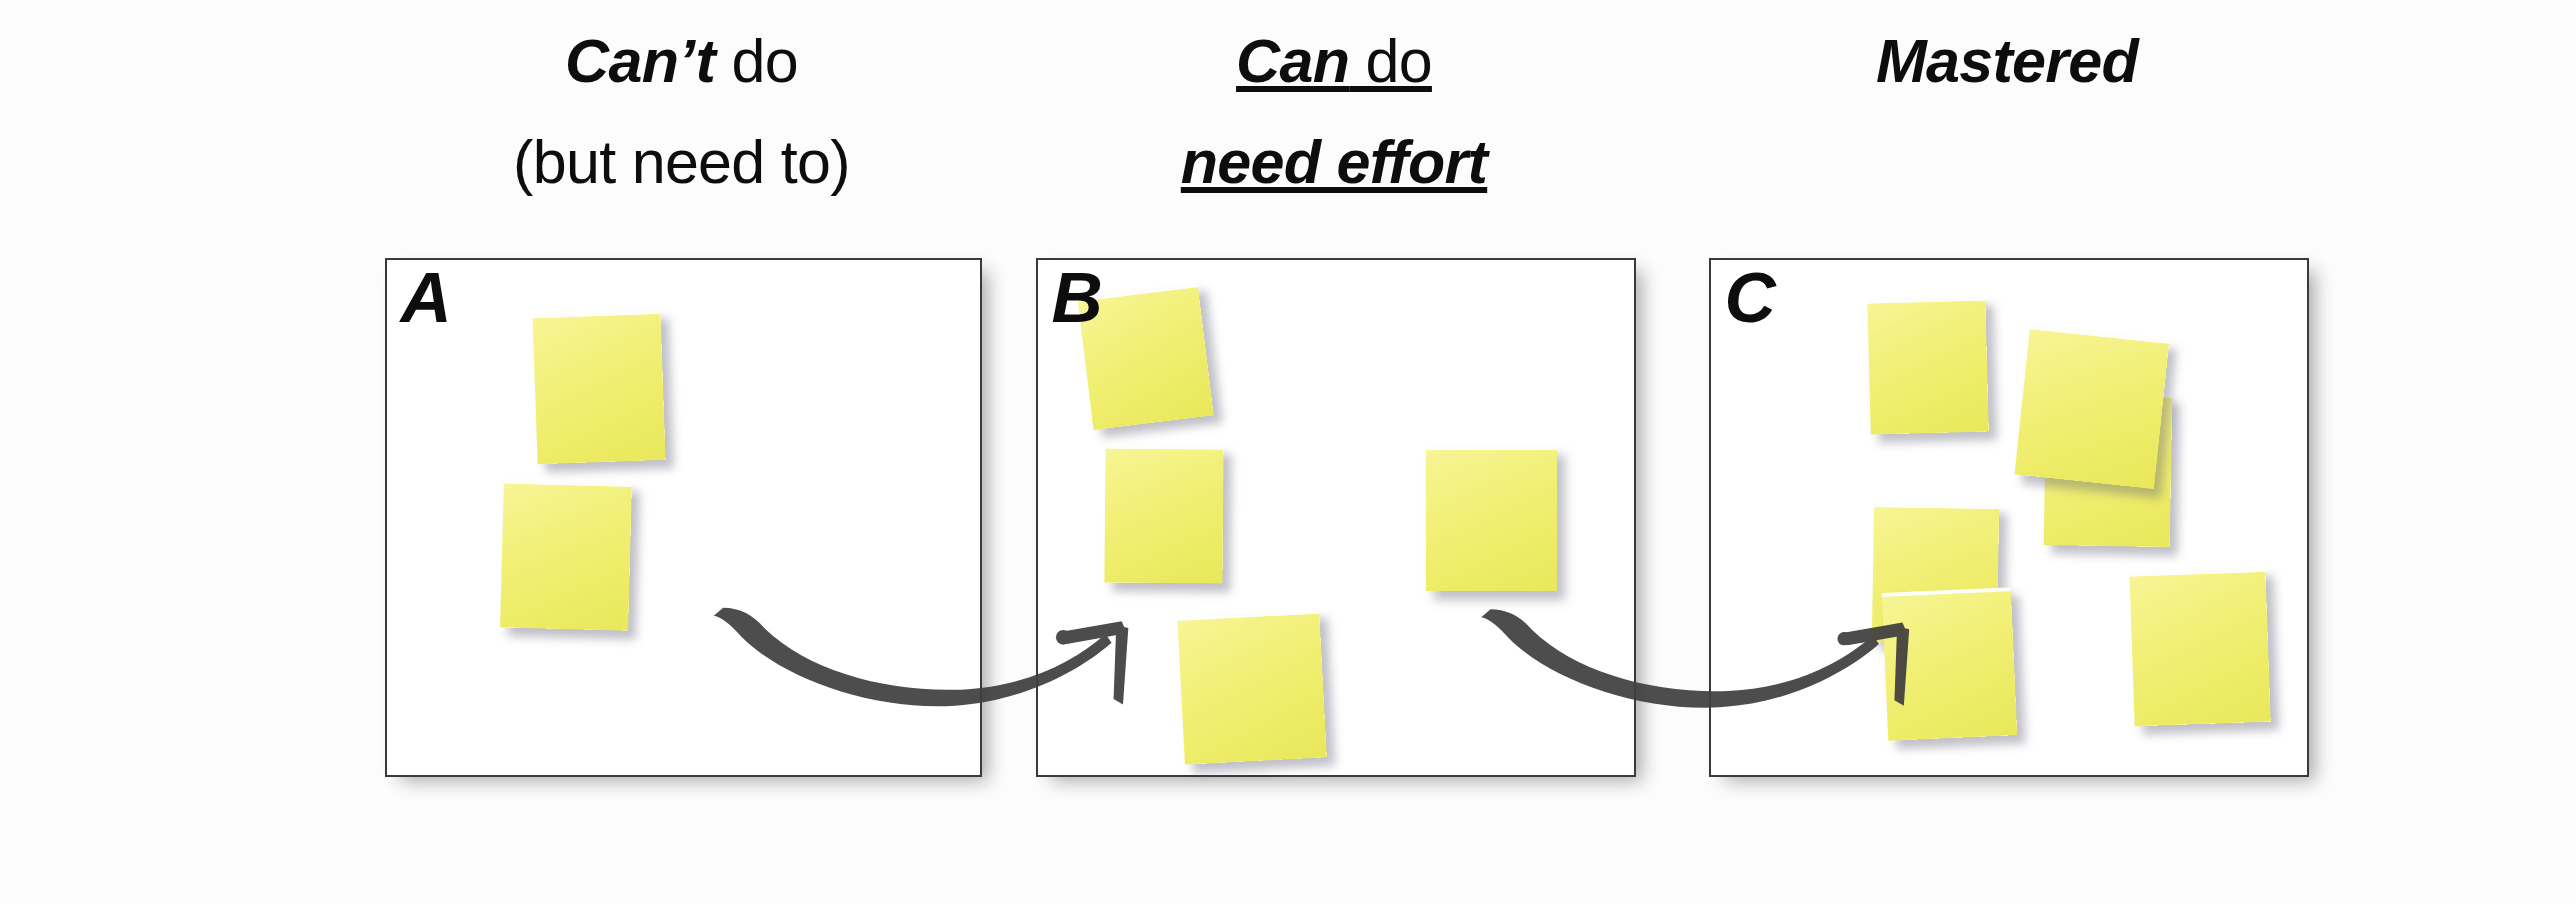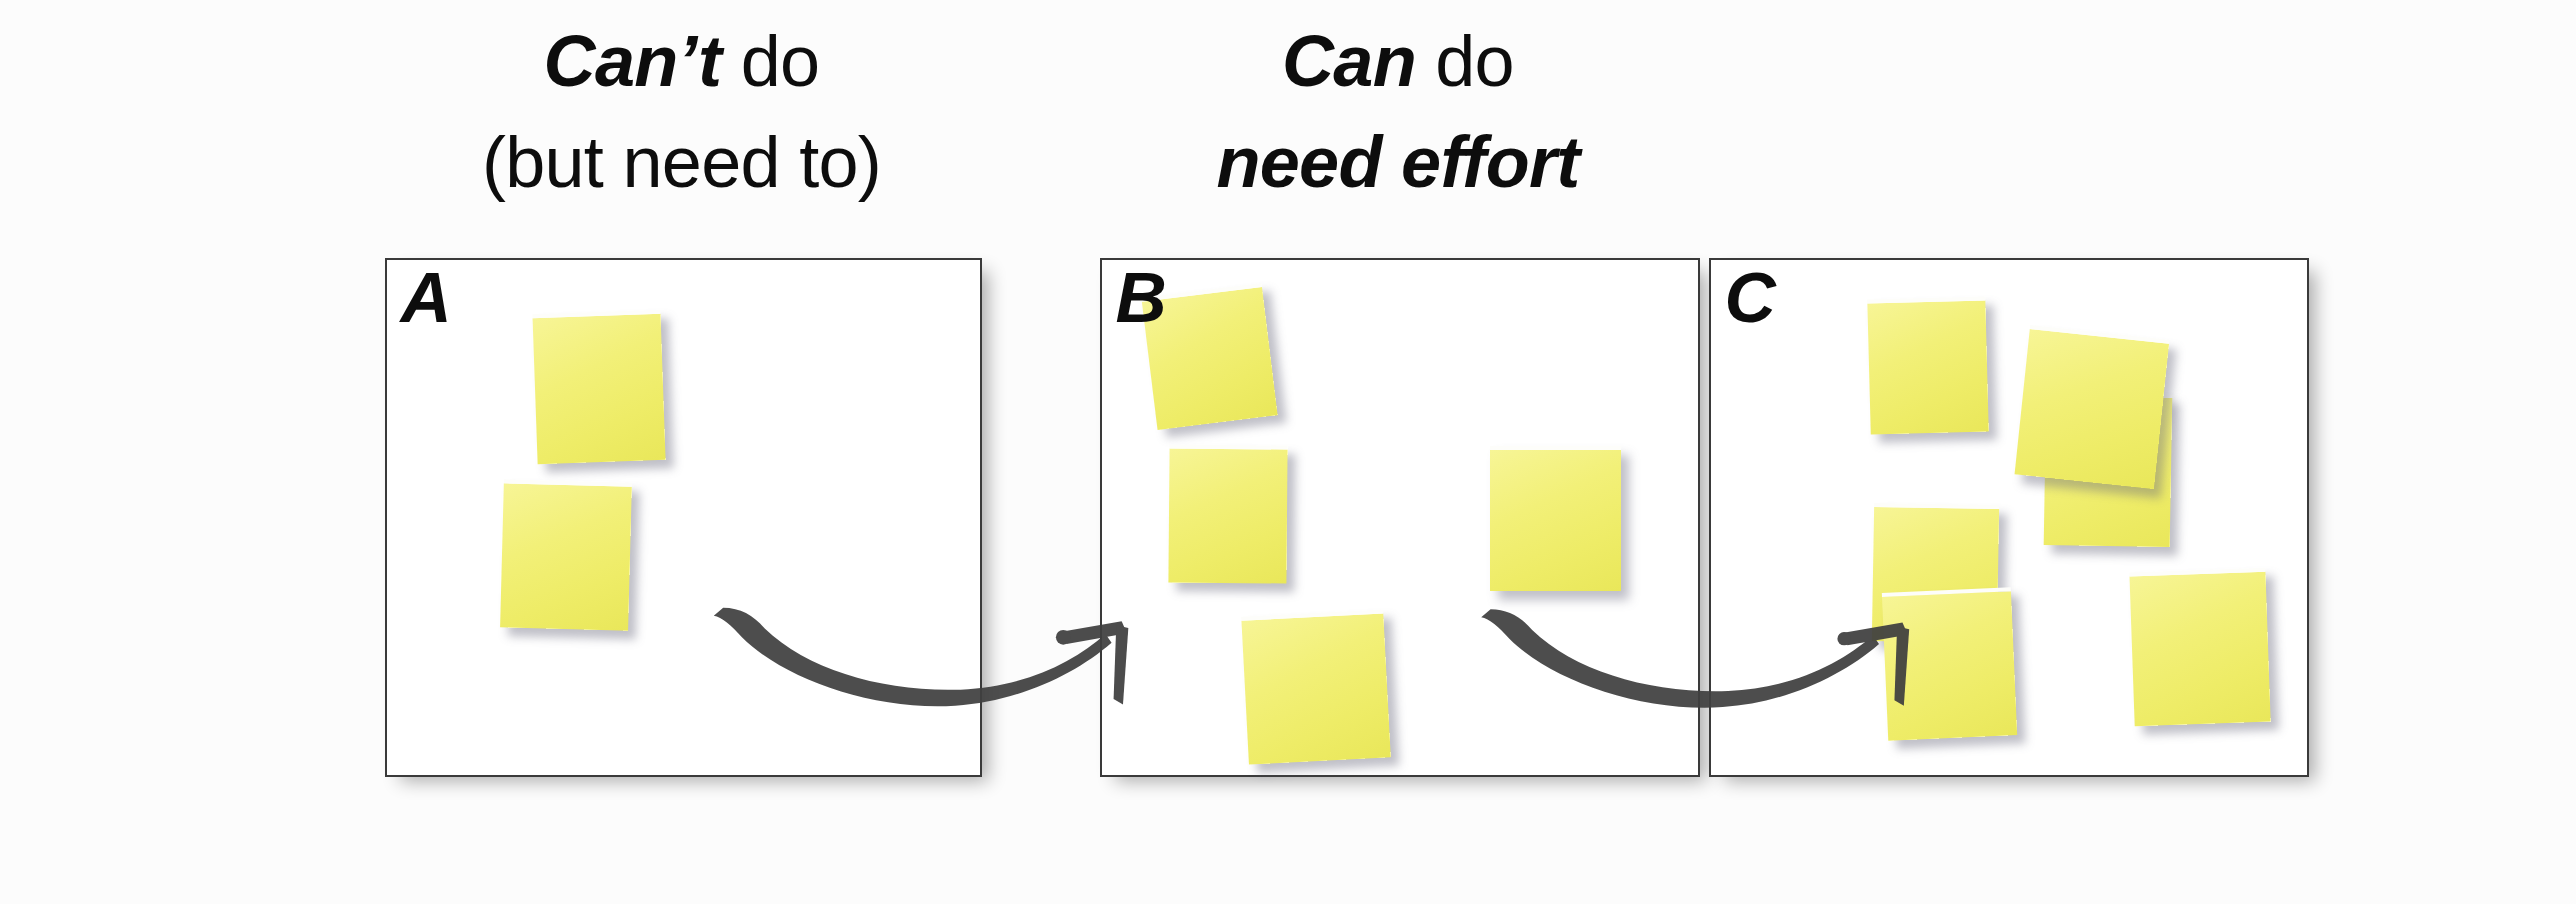--- a/index.html
+++ b/index.html
@@ -12,29 +12,29 @@
     width: 2576px;
     height: 905px;
     background: #fcfcfc;
     overflow: hidden;
     font-family: "Liberation Sans", sans-serif;
     color: #0d0d0d;
   }
 
   
   .col-a { left: 385px;  width: 593px; }
-  .col-b { left: 1100px; width: 596px; }
+  .col-b { left: 1036px; width: 596px; text-decoration: underline; }
   .col-c { left: 1709px; width: 596px; }
 
   
   .header {
     position: absolute;
     top: 10.7px;
     text-align: center;
-    font-size: 72px;
+    font-size: 61px;
     line-height: 101px;
     letter-spacing: -0.7px;
     white-space: nowrap;
     z-index: 5;
   }
   .em {
     font-weight: 700;
     font-style: italic;
   }
 
@@ -87,20 +87,21 @@
     <div><span class="em">Can’t</span><span> do</span></div>
     <div>(but need to)</div>
   </div>
 
   <div class="header col-b">
     <div><span class="em">Can</span><span> do</span></div>
     <div class="em">need effort</div>
   </div>
 
   <div class="header col-c">
+    <div><span class="em">Mastered</span><span></span></div>
   </div>
 
   <div class="panel col-a">
     <div class="panel-label">A</div>
     <div class="notes-layer">
         <div class="note" style="left: 148px; top: 52px; width: 128px; height: 146px; z-index: 1; transform: rotate(-2deg);"></div>
         <div class="note" style="left: 115px; top: 221px; width: 128px; height: 144px; z-index: 1; transform: rotate(1.5deg);"></div>
       </div>
   </div>
 

